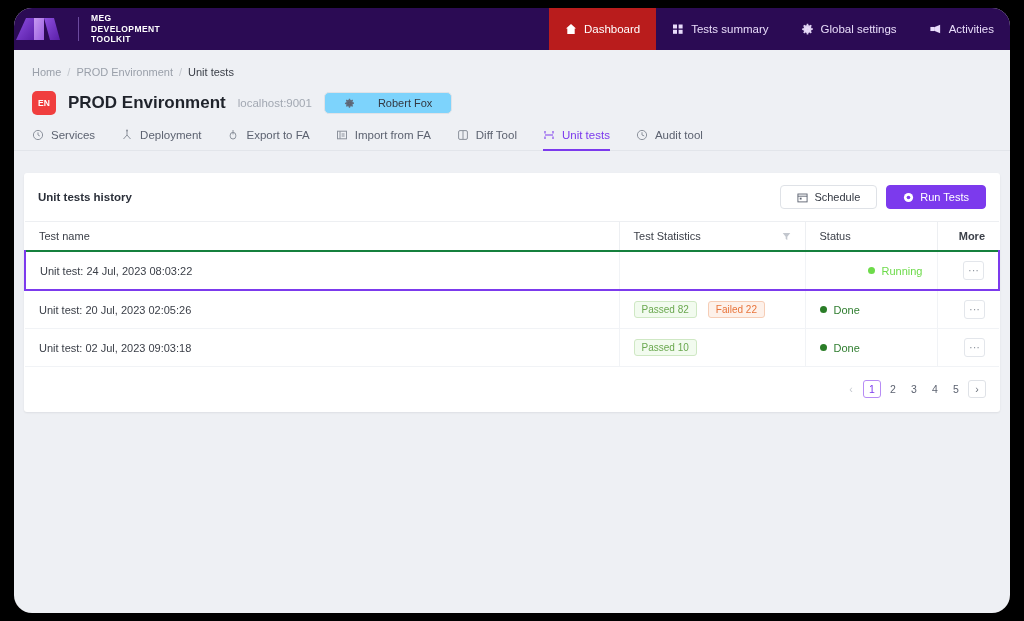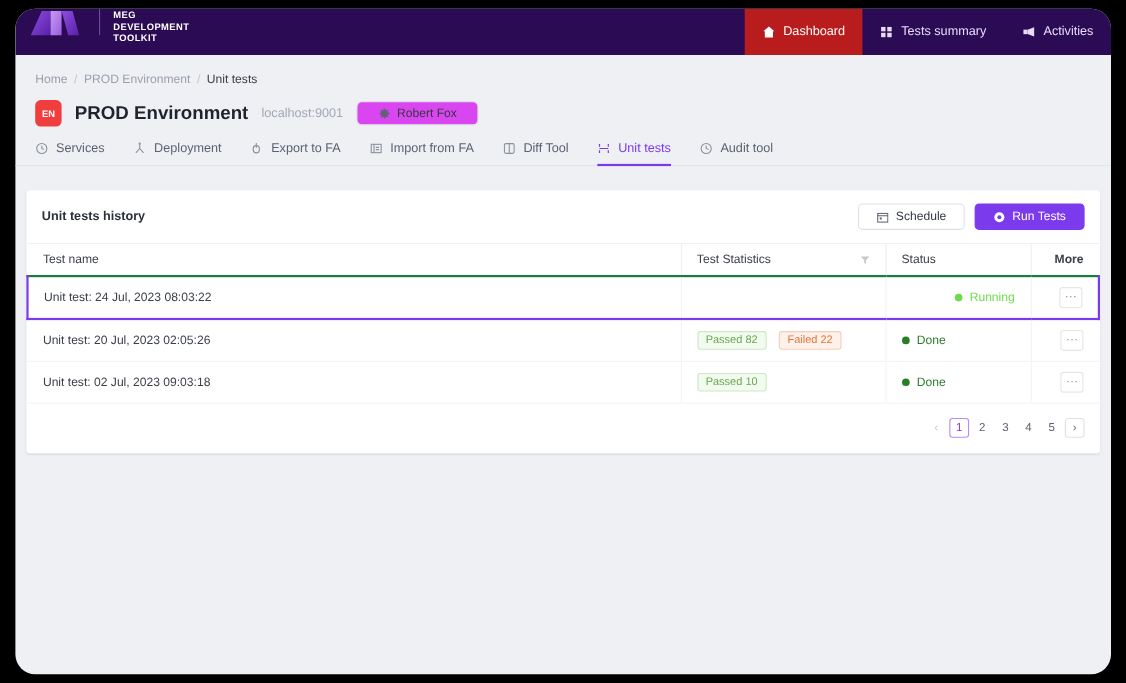--- a/index.html
+++ b/index.html
@@ -18,21 +18,21 @@
     overflow: hidden;
   }
   
   .topbar {
     height: 42px;
     background: #2b0b54;
     display: flex;
     align-items: stretch;
     justify-content: space-between;
   }
-  .brand { display: flex; padding-left: 12px; gap: 12px; }
+  .brand { display: flex; align-items: center; padding-left: 0; gap: 12px; }
   .logo-mark { width: 52px; height: 26px; display: block; }
   .brand-divider { width: 1px; height: 24px; background: #6b4a9e; }
   .brand-text {
     color: #fff; font-size: 8.5px; font-weight: bold;
     line-height: 1.25; letter-spacing: .4px;
   }
   .navlist { display: flex; align-items: stretch; }
   .navitem {
     display: flex; align-items: center; gap: 7px;
     padding: 0 16px;
@@ -58,23 +58,23 @@
   }
   .en-badge {
     width: 24px; height: 24px; border-radius: 5px;
     background: #f03e3e; color: #fff;
     font-size: 8.5px; font-weight: bold;
     display: flex; align-items: center; justify-content: center;
   }
   .page-title { font-size: 17px; font-weight: bold; color: #1f232b; }
   .host { font-size: 11.5px; color: #a2a8b2; }
   .userchip {
-    display: flex; align-items: center; gap: 6px;
+    display: flex; align-items: center; gap: 23px;
     border: 1px solid #dfe2e7; border-radius: 5px;
-    background: #d946ef; padding: 4px 19px;
+    background: #7dd3fc; padding: 4px 19px;
     font-size: 11px; color: #333842; cursor: pointer;
   }
   
   .tabs {
     display: flex; align-items: center;
     padding: 14px 0 0 18px;
     border-bottom: 1px solid #e2e5ea;
   }
   .tab {
     display: flex; align-items: center; gap: 7px;
@@ -207,20 +207,27 @@
         <span>Dashboard</span>
       </div>
       <div class="navitem">
         <svg width="12" height="12" viewBox="0 0 12 12">
           <rect x="1" y="1.5" width="4" height="4" fill="#e8dcfa"></rect>
           <rect x="6.6" y="1.5" width="4" height="4" fill="#e8dcfa"></rect>
           <rect x="1" y="6.8" width="4" height="4" fill="#e8dcfa"></rect>
           <rect x="6.6" y="6.8" width="4" height="4" fill="#e8dcfa"></rect>
         </svg>
         <span>Tests summary</span>
+      </div>
+      <div class="navitem">
+        <svg width="13" height="13" viewBox="0 0 14 14">
+          <path d="M7 4.3a2.7 2.7 0 100 5.4 2.7 2.7 0 000-5.4zm0 1.5a1.2 1.2 0 110 2.4 1.2 1.2 0 010-2.4z" fill="#e8dcfa"></path>
+          <path d="M6.2 0.8h1.6l.25 1.5 1.2.5 1.25-.85 1.13 1.13-.85 1.25.5 1.2 1.5.25v1.6l-1.5.25-.5 1.2.85 1.25-1.13 1.13-1.25-.85-1.2.5-.25 1.5H6.2l-.25-1.5-1.2-.5-1.25.85L2.37 10.3l.85-1.25-.5-1.2-1.5-.25v-1.6l1.5-.25.5-1.2-.85-1.25L3.5 1.95l1.25.85 1.2-.5z" fill="#e8dcfa" opacity="0.95"></path>
+        </svg>
+        <span>Global settings</span>
       </div>
       <div class="navitem">
         <svg width="13" height="12" viewBox="0 0 14 12">
           <path d="M12 1.5 L5.5 4 L5.5 8 L12 10.5 Z" fill="#e8dcfa"></path>
           <rect x="1.5" y="3.8" width="4" height="4.4" fill="#e8dcfa"></rect>
         </svg>
         <span>Activities</span>
       </div>
     </div>
   </div>

